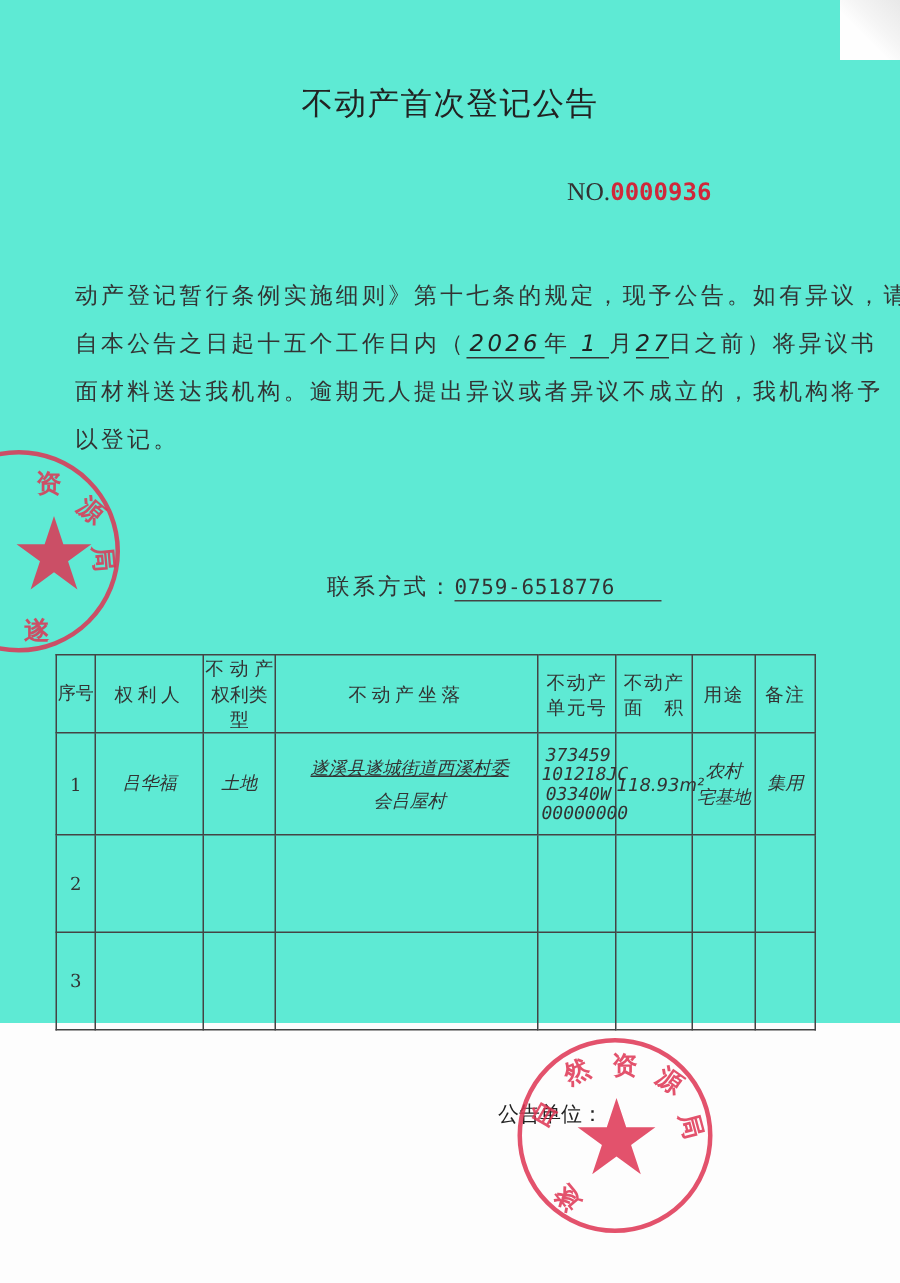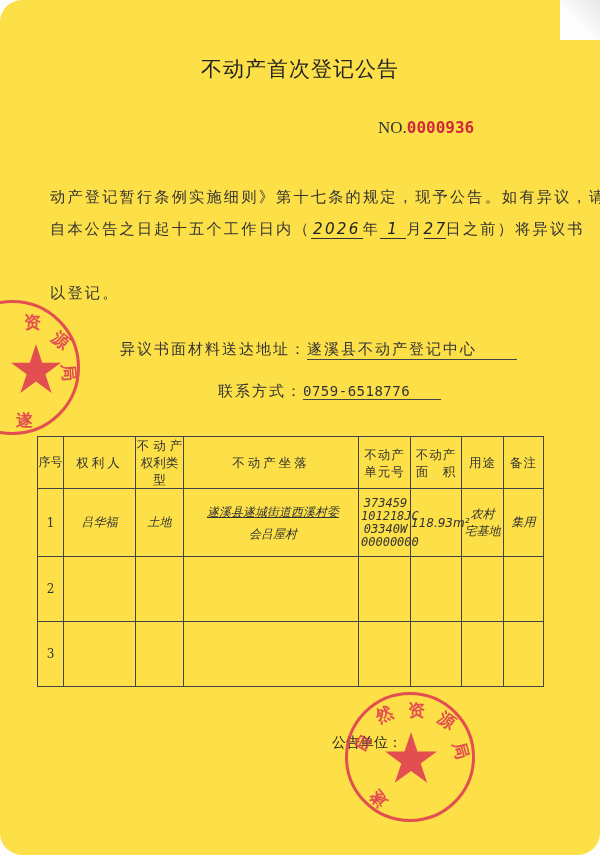--- a/index.html
+++ b/index.html
@@ -1,18 +1,18 @@
 <!DOCTYPE html>
 <html><head>
   <meta charset="utf-8">
   <style>
     * { box-sizing: border-box; margin: 0; padding: 0; }
     html, body { width: 600px; height: 855px; background: #fdfdfd; overflow: hidden; }
     body { position: relative; font-family: "DejaVu Serif", serif; color: #2a2a2a; }
-    .page { position: absolute; left: 0; top: 0; width: 600px; height: 855px; background: #fde047; border-radius: 22px; }
+    .page { position: absolute; left: 0; top: 0; width: 600px; height: 682px; background: #5eead4; }
     .corner-fold { position: absolute; right: 0; top: 0; width: 40px; height: 40px;
       background: linear-gradient(225deg, #e8e8e8 0%, #f5f5f5 40%, #fefefe 60%); }
     .title { position: absolute; left: 0; width: 600px; top: 55px; text-align: center;
       font-family: "DejaVu Sans", sans-serif; font-size: 21px; color: #222; letter-spacing: 1px; }
     .serial { position: absolute; left: 378px; top: 118px; font-size: 16px; color: #333; }
     .serial .no-label { font-family: "Liberation Serif", serif; font-size: 17px; margin-top: 48px; }
     .serial .no-num { font-family: "DejaVu Sans Mono", monospace; color: #d0283a; font-weight: bold; font-size: 16px; letter-spacing: 0px; }
     .body-line { position: absolute; left: 50px; font-size: 15.2px; color: #333; letter-spacing: 2.2px; white-space: nowrap; }
     .hw { font-family: "DejaVu Sans", sans-serif; font-style: italic; color: #222; display: inline-block; text-align: center; border-bottom: 1px solid #333; line-height: 18px; }
     .address-row { position: absolute; top: 340px; left: 120px; font-size: 15px; color: #333; letter-spacing: 2px; white-space: nowrap; }
@@ -53,25 +53,23 @@
   <div class="title">不动产首次登记公告</div>
 
   <div class="serial">
     <span class="no-label">NO.</span><span class="no-num">0000936</span>
   </div>
 
   <div class="body-line" style="top:187px; left:50px;">动产登记暂行条例实施细则》第十七条的规定，现予公告。如有异议，请</div>
   <div class="body-line" style="top:219px; left:50px;">
     <span>自本公告之日起十五个工作日内（</span><span class="hw" style="width:52px;">2026</span><span>年</span><span class="hw" style="width:26px;">1</span><span>月</span><span class="hw" style="width:22px;">27</span><span>日之前）将异议书</span>
   </div>
+  <div class="body-line" style="top:251px; left:50px;">面材料送达我机构。逾期无人提出异议或者异议不成立的，我机构将予</div>
   <div class="body-line" style="top:283px; left:50px;">以登记。</div>
 
-  <div class="address-row">
-    <span>异议书面材料送达地址：</span><span class="ul-val addr-val">遂溪县不动产登记中心</span>
-  </div>
 
   <div class="contact-row">
     <span>联系方式：</span><span class="ul-val contact-val">0759-6518776</span>
   </div>
 
   <table class="notice">
     <colgroup>
       <col style="width:26px">
         <col style="width:72px">
         <col style="width:48px">

